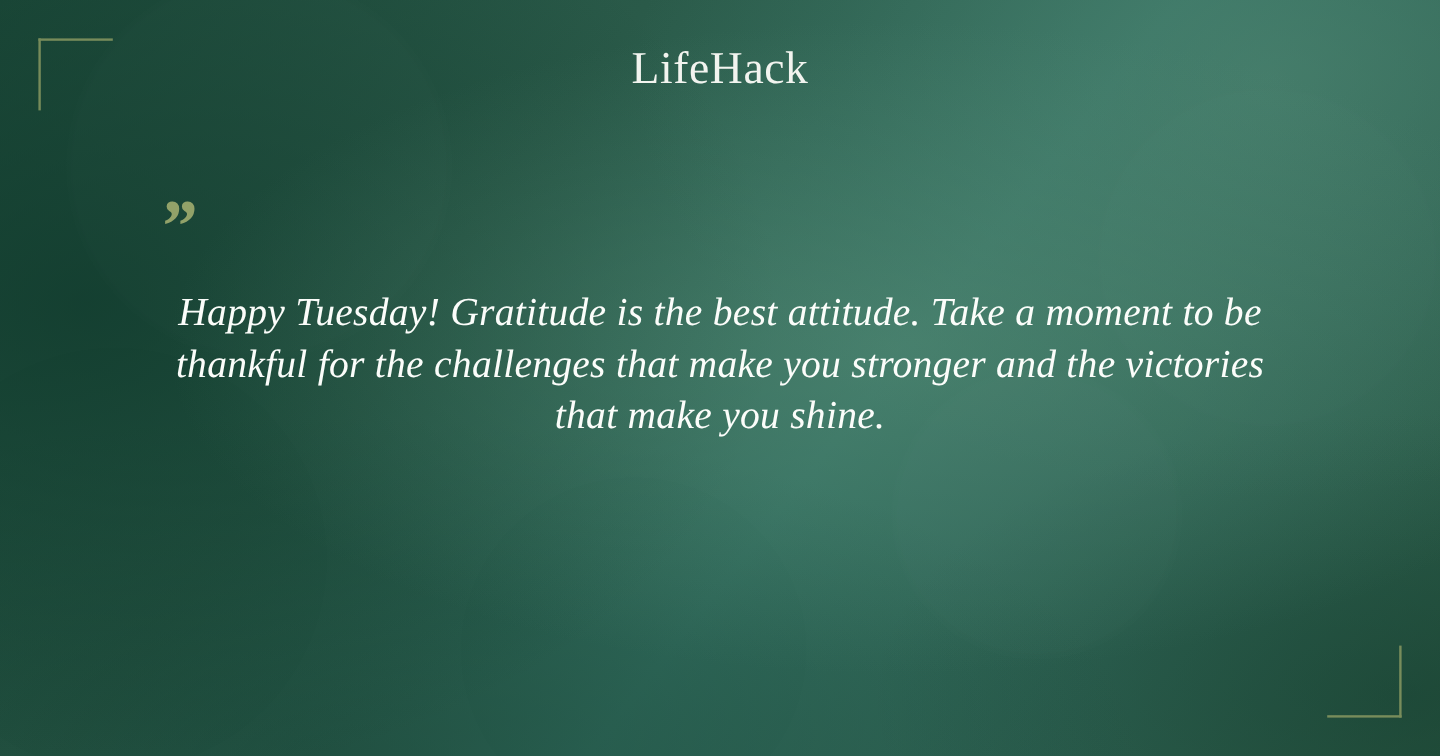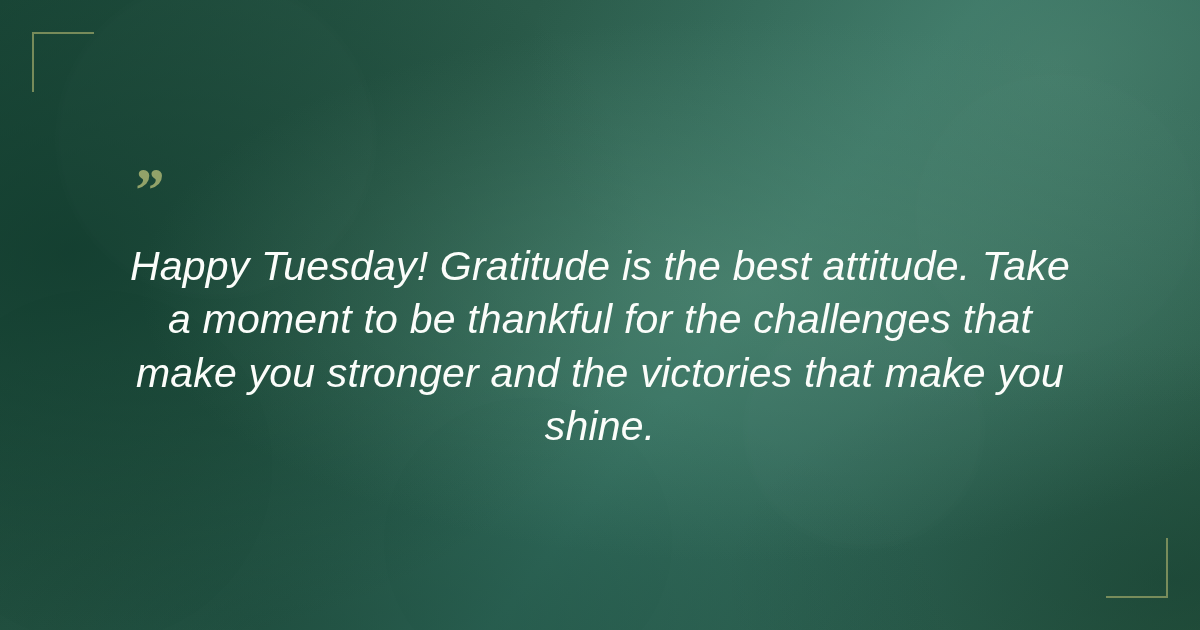--- a/index.html
+++ b/index.html
@@ -97,38 +97,41 @@
     font-weight: 700;
     color: #9daa6e;
     opacity: 0.92;
     margin-left: 22px;
     height: 48px;
     display: block;
   }
   .quote-text {
     margin: 24px 0 0 0;
     text-align: center;
-    font-family: Liberation Sans, sans-serif;
+    font-family: Liberation Serif, serif;
     font-style: italic;
-    font-size: 41px;
+    font-size: 33px;
     line-height: 1.30;
     color: #fbfdfa;
     letter-spacing: 0.2px;
     padding: 0 14px;
   }
 </style>
 </head>
 <body>
 
 <div class="card">
 
   <div class="grain"></div>
 
   <div class="corner corner-tl"></div>
   <div class="corner corner-br"></div>
 
+  <div class="brand">
+    <span class="brand-text">LifeHack</span>
+  </div>
 
   <div class="quote-block">
     <span class="quote-mark">”</span>
     <p class="quote-text">Happy Tuesday! Gratitude is the best attitude. Take a moment to be thankful for the challenges that make you stronger and the victories that make you shine.</p>
   </div>
 
 </div>
 
 </body></html>

